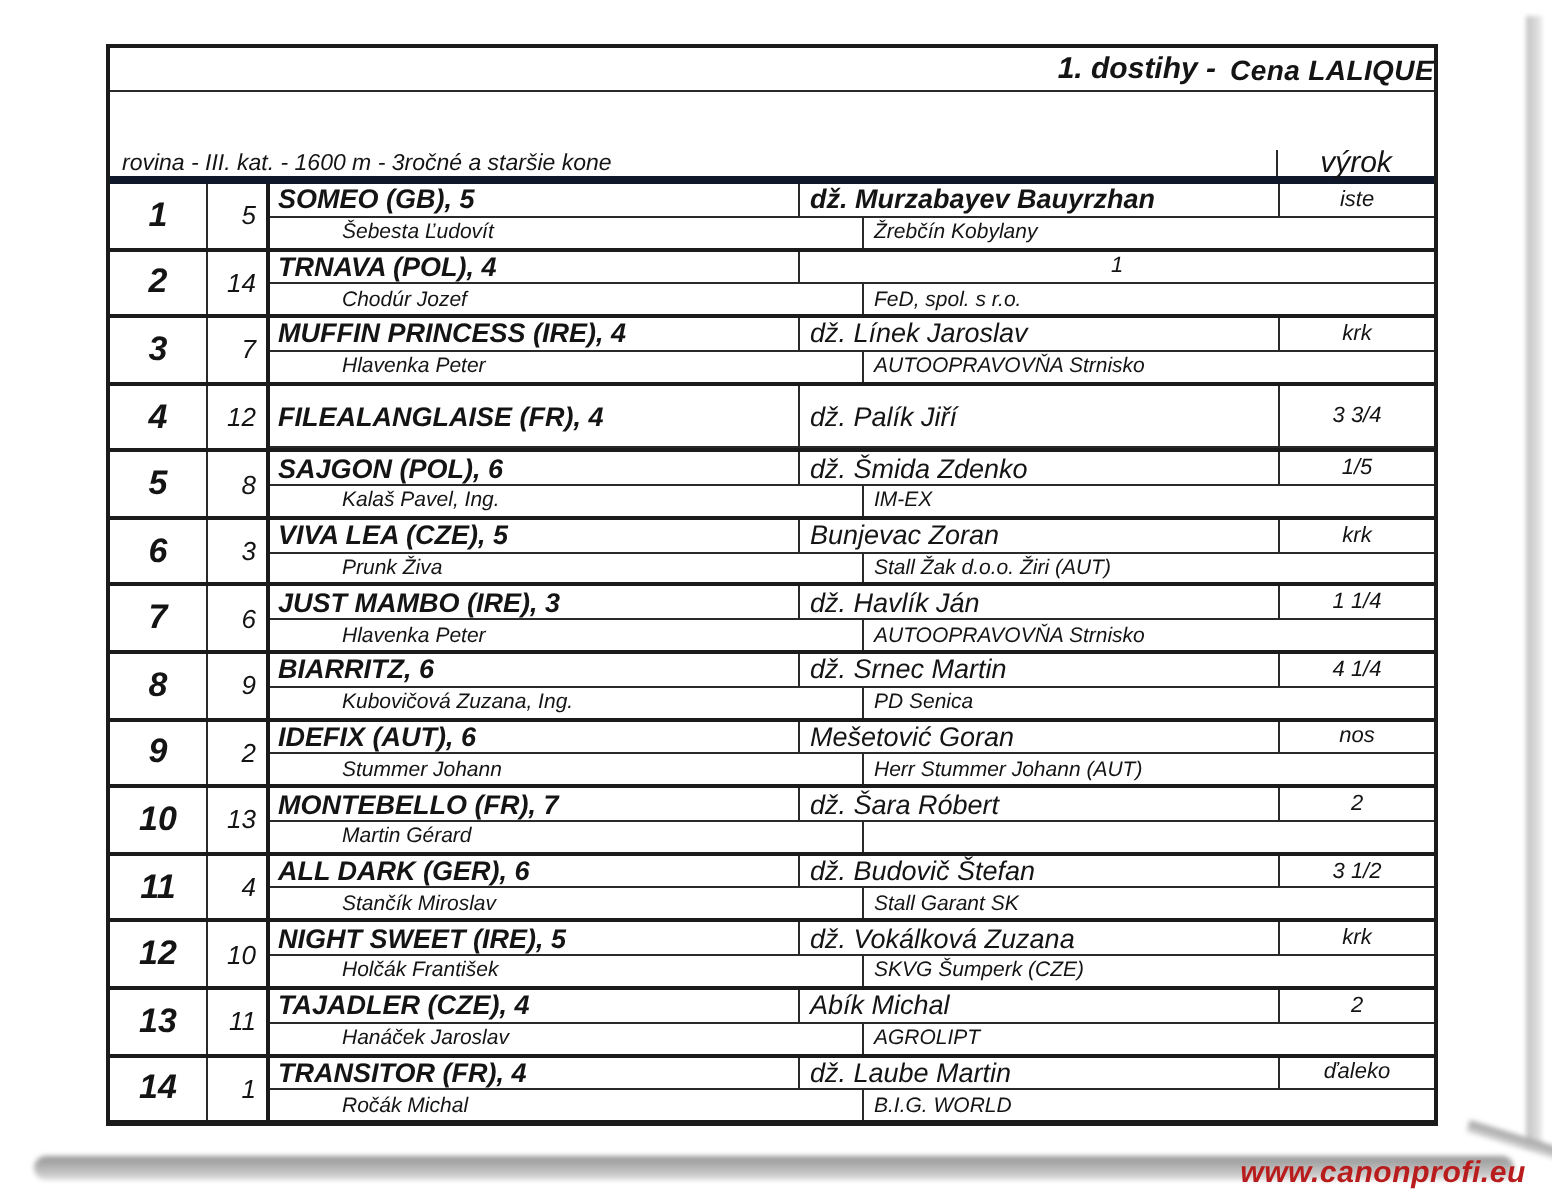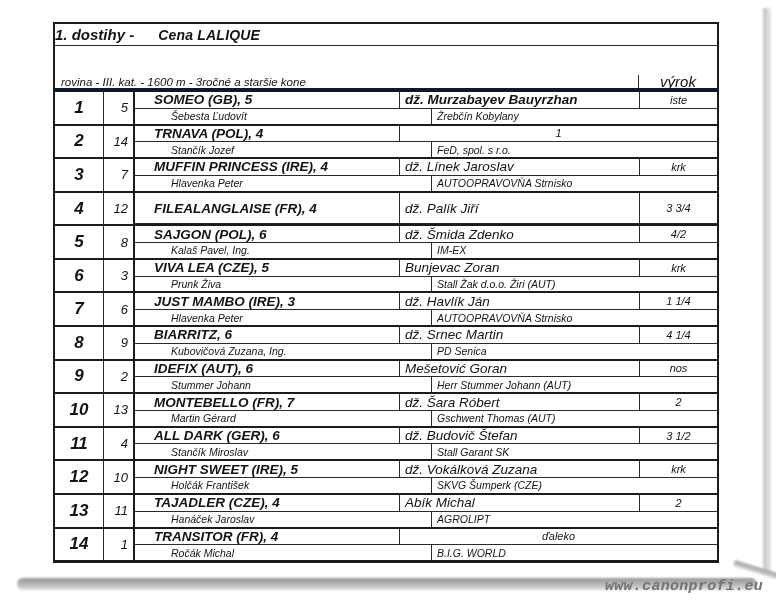--- a/index.html
+++ b/index.html
@@ -10,21 +10,21 @@
   }
   
   .sheet-table {
     position:absolute; left:53px; top:22px; width:666px; height:541px;
     border:2px solid #1b1b1b; border-bottom-width:3px;
     display:flex; flex-direction:column;
     font-style:italic; color:#141414; background:#fff;
   }
   .title-row {
     height:22px; border-bottom:1px solid #2a2a2a;
-    display:flex; align-items:center; justify-content:flex-start; gap:24px;
+    display:flex; align-items:center; justify-content:flex-end; gap:7px;
     white-space:nowrap;
   }
   .title-prefix { font-size:15px; font-weight:600; }
   .title-main   { font-size:14px; font-weight:700; letter-spacing:0.2px; }
   .subtitle-row { height:17px; border-bottom:4px solid #0f172a; display:flex;margin-top:29px; }
   .conditions {
     flex:1; display:flex; align-items:center;
     padding-left:6px; font-size:11.5px;
   }
   .verdict-head {
@@ -42,21 +42,21 @@
   .c-num {
     width:31px; border-right:2px solid #1b1b1b;
     display:flex; align-items:center; justify-content:flex-end;
     padding-right:5px; font-size:13px;
   }
   .c-main { flex:1; display:flex; flex-direction:column; min-width:0; }
   .r-top { flex:1.05; display:flex; border-bottom:1px solid #2a2a2a; min-height:0; }
   .r-bottom { flex:1; display:flex; min-height:0;padding-left:32px; }
   .c-horse {
     width:265px; border-right:1px solid #2a2a2a;
-    display:flex; align-items:center; padding-left:19px;
+    display:flex; align-items:center; padding-left:4px;
     font-size:13.5px; font-weight:700; white-space:nowrap; overflow:hidden;
   }
   .c-jockey {
     width:240px; border-right:1px solid #2a2a2a;
     display:flex; align-items:center; padding-left:5px;
     font-size:13.5px; white-space:nowrap; overflow:hidden;
   }
   .winner .c-jockey { font-weight:700; }
   .c-verdict {
     flex:1; display:flex; align-items:center; justify-content:center;
@@ -130,21 +130,21 @@
 
     <div class="row">
       <div class="c-pos">2</div>
       <div class="c-num">14</div>
       <div class="c-main">
         <div class="r-top">
           <div class="c-horse">TRNAVA (POL), 4</div>
           <div class="c-verdict">1</div>
         </div>
         <div class="r-bottom">
-          <div class="c-trainer">Stančík Jozef</div>
+          <div class="c-trainer">Chodúr Jozef</div>
           <div class="c-owner">FeD, spol. s r.o.</div>
         </div>
       </div>
     </div>
 
     <div class="row">
       <div class="c-pos">3</div>
       <div class="c-num">7</div>
       <div class="c-main">
         <div class="r-top">
@@ -171,21 +171,21 @@
       </div>
     </div>
 
     <div class="row">
       <div class="c-pos">5</div>
       <div class="c-num">8</div>
       <div class="c-main">
         <div class="r-top">
           <div class="c-horse">SAJGON (POL), 6</div>
           <div class="c-jockey">dž. Šmida Zdenko</div>
-          <div class="c-verdict">4/2</div>
+          <div class="c-verdict">1/5</div>
         </div>
         <div class="r-bottom">
           <div class="c-trainer">Kalaš Pavel, Ing.</div>
           <div class="c-owner">IM-EX</div>
         </div>
       </div>
     </div>
 
     <div class="row">
       <div class="c-pos">6</div>
@@ -255,21 +255,20 @@
       <div class="c-pos">10</div>
       <div class="c-num">13</div>
       <div class="c-main">
         <div class="r-top">
           <div class="c-horse">MONTEBELLO (FR), 7</div>
           <div class="c-jockey">dž. Šara Róbert</div>
           <div class="c-verdict">2</div>
         </div>
         <div class="r-bottom">
           <div class="c-trainer">Martin Gérard</div>
-          <div class="c-owner">Gschwent Thomas (AUT)</div>
         </div>
       </div>
     </div>
 
     <div class="row">
       <div class="c-pos">11</div>
       <div class="c-num">4</div>
       <div class="c-main">
         <div class="r-top">
           <div class="c-horse">ALL DARK (GER), 6</div>
@@ -314,31 +313,32 @@
         </div>
       </div>
     </div>
 
     <div class="row">
       <div class="c-pos">14</div>
       <div class="c-num">1</div>
       <div class="c-main">
         <div class="r-top">
           <div class="c-horse">TRANSITOR (FR), 4</div>
+          <div class="c-jockey">dž. Laube Martin</div>
           <div class="c-verdict">ďaleko</div>
         </div>
         <div class="r-bottom">
           <div class="c-trainer">Ročák Michal</div>
           <div class="c-owner">B.I.G. WORLD</div>
         </div>
       </div>
     </div>
   </div>
 
   </div>
 
   <div class="shadow-bottom"></div>
   <div class="shadow-right"></div>
   <div class="shadow-corner"></div>
 
-  <div class="watermark" style="color: #737373; font-family: Liberation Mono, monospace;">www.canonprofi.eu</div>
+  <div class="watermark" style="color: #b91c1c;">www.canonprofi.eu</div>
 
 </div>
 
 </body></html>

